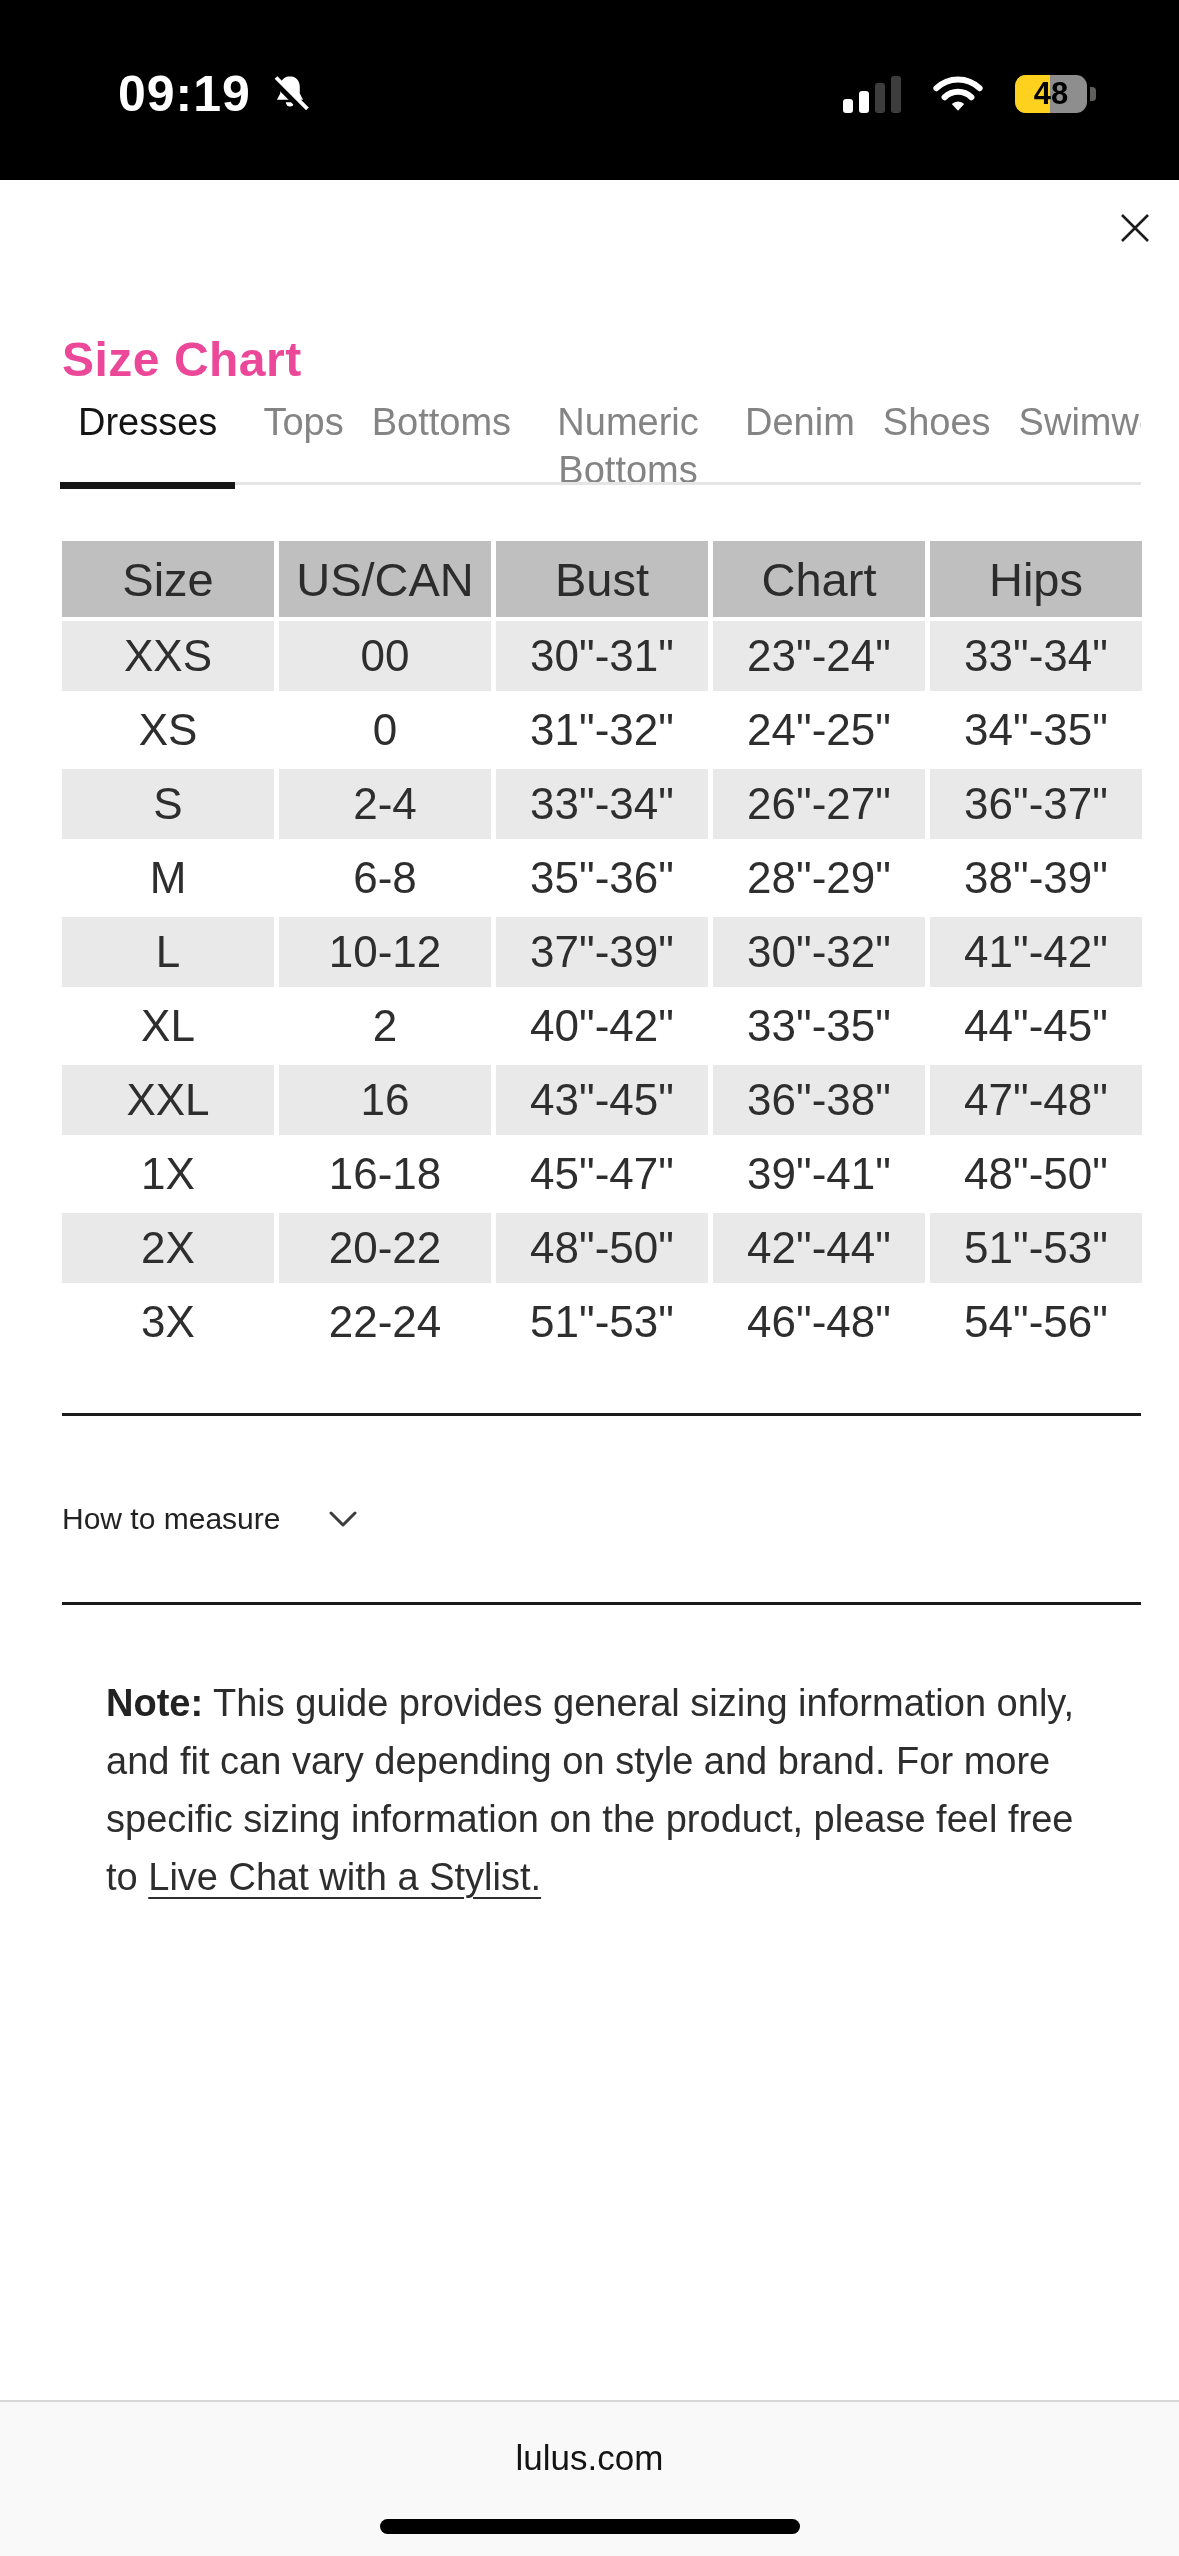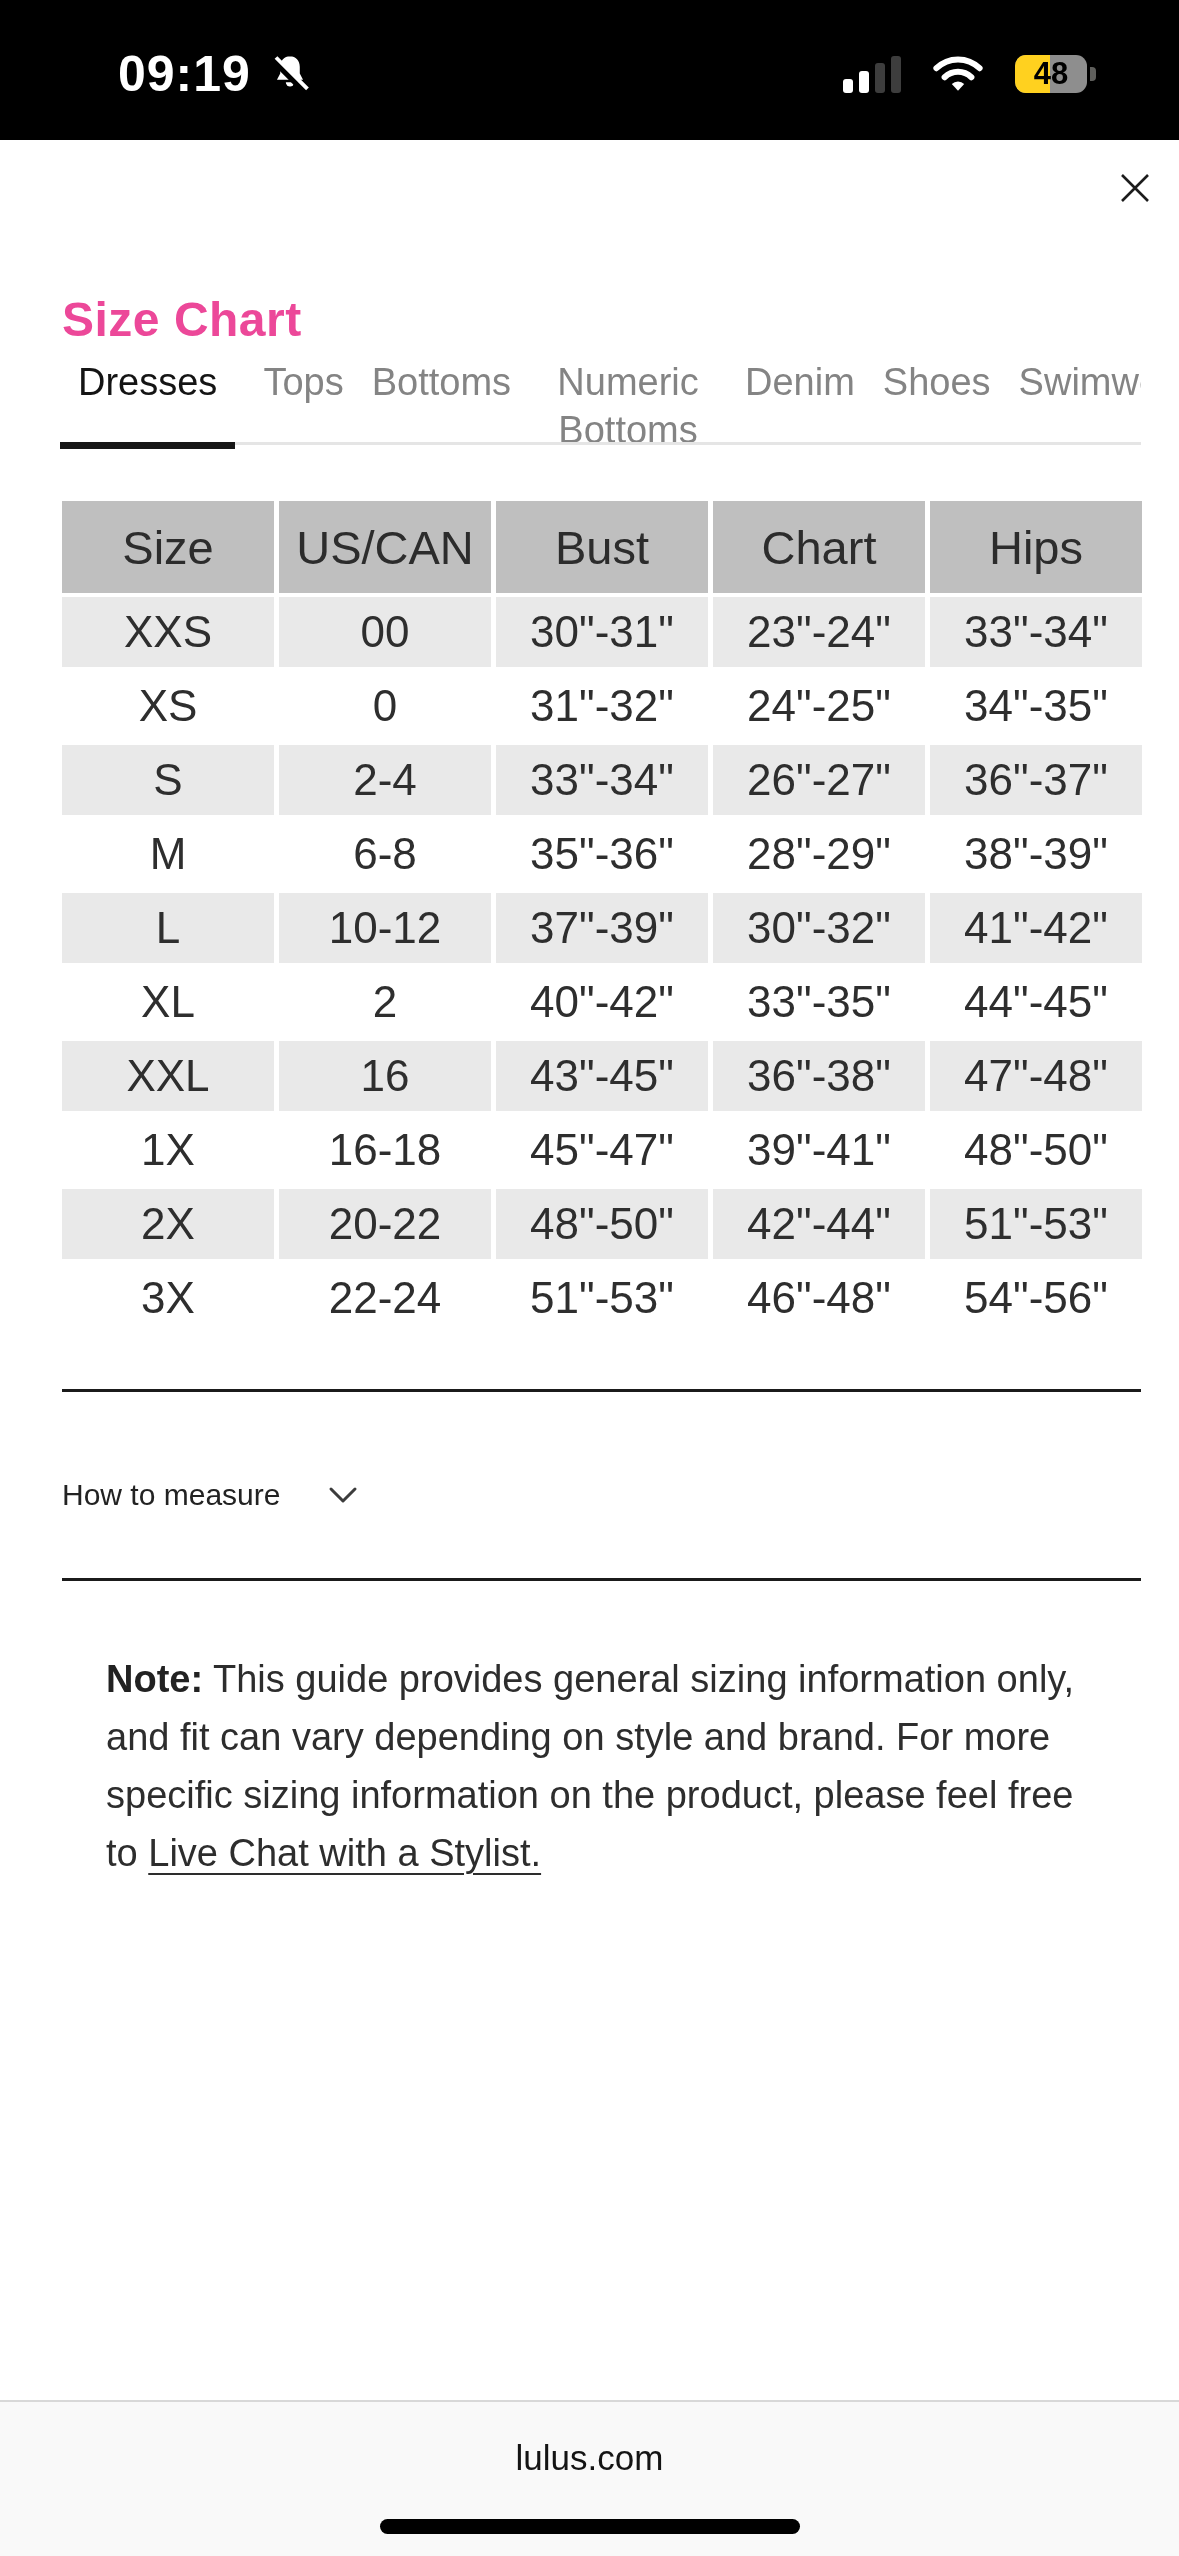--- a/index.html
+++ b/index.html
@@ -4,21 +4,21 @@
 <style>
   * { margin:0; padding:0; box-sizing:border-box; }
   html,body { width:1179px; height:2556px; }
   body {
     position:relative; overflow:hidden; background:#fff;
     font-family:"Liberation Sans", sans-serif; color:#2d2d2d;
   }
 
   
   .status-bar{
-    height:140px; background:#000;
+    height:180px; background:#000;
     display:flex; align-items:center; justify-content:space-between;
     padding:8px 92px 0 118px;
   }
   .sb-left{ display:flex; align-items:center; gap:16px; }
   .sb-time{ color:#fff; font-size:50px; font-weight:700; letter-spacing:1px; }
   .sb-right{ display:flex; align-items:center; gap:31px; }
   .signal{ display:flex; align-items:flex-end; gap:6px; height:37px; }
   .signal i{ display:block; width:10px; border-radius:3px; }
   .signal i:nth-child(1){ height:14px; background:#fff; }
   .signal i:nth-child(2){ height:22px; background:#fff; }
@@ -49,21 +49,21 @@
   .tabs::after{ content:""; position:absolute; left:0; right:0; top:84px;
     height:3px; background:#e5e5e5; }
   .tab{ position:relative; flex:none; white-space:nowrap; cursor:pointer; }
   .tab.active{ padding:0 18px; color:#141414; }
   .tab.active::before{ content:""; position:absolute; left:0; right:0; top:84px;
     height:7px; background:#161616; z-index:1; }
   .tab.two-line{ width:178px; text-align:center; white-space:normal; }
 
   
   .size-table{ margin:43px 0 0 57px; border-collapse:separate; border-spacing:5px 4px; }
-  .size-table th{ width:212px; height:92px; background:#bfbfbf;
+  .size-table th{ width:212px; height:76px; background:#bfbfbf;
     font-size:47px; font-weight:500; color:#2c2c2c; text-align:center; }
   .size-table td{ width:212px; height:70px; font-size:44px; color:#2e2e2e; text-align:center; }
   .size-table tbody tr:nth-child(odd) td{ background:#e9e9e9; }
 
   
   .units{ margin:45px 0 0 150px; display:flex; align-items:center; gap:88px;
     font-size:40px; color:#242424; }
   .unit-opt{ display:flex; align-items:center; gap:10px; cursor:pointer; }
   .radio{ flex:none; border-radius:50%; position:relative; }
   .radio.sel{ width:46px; height:46px; background:#0a83f6; }

